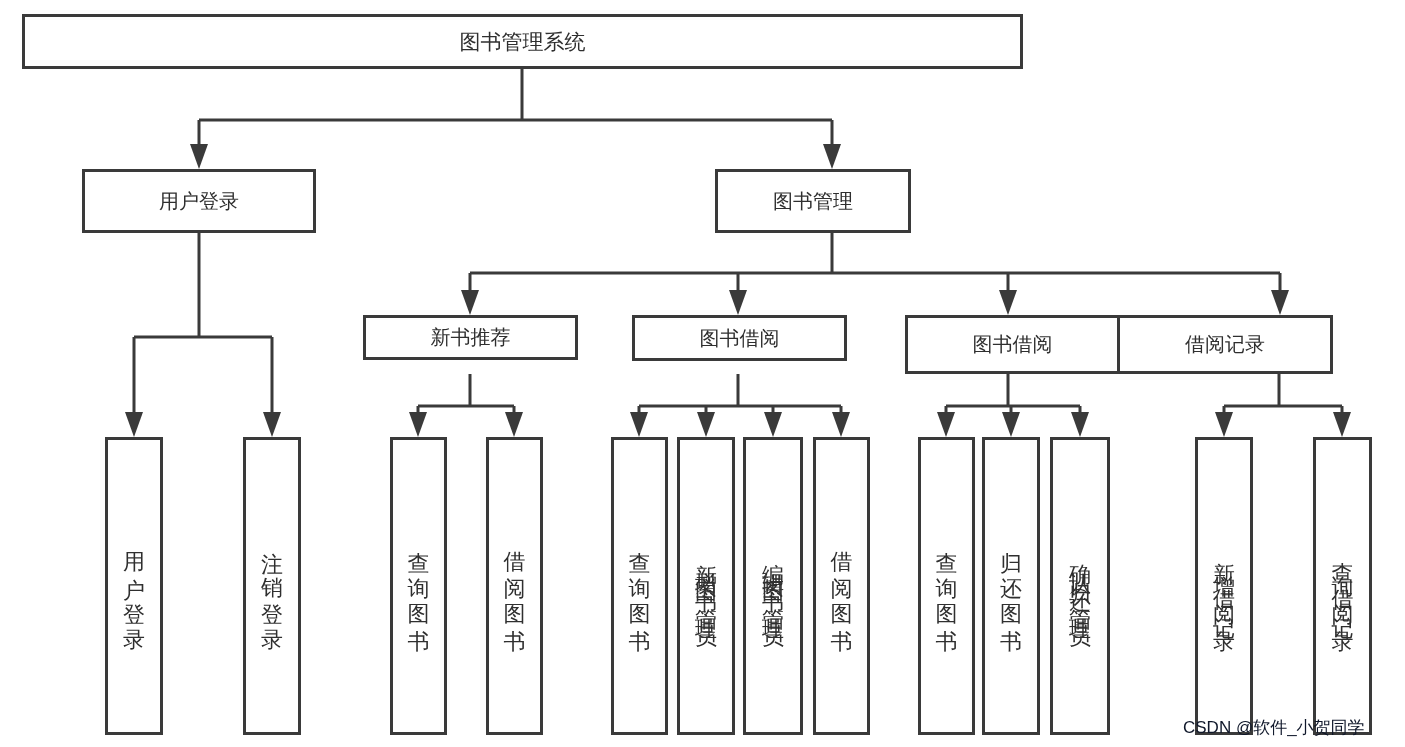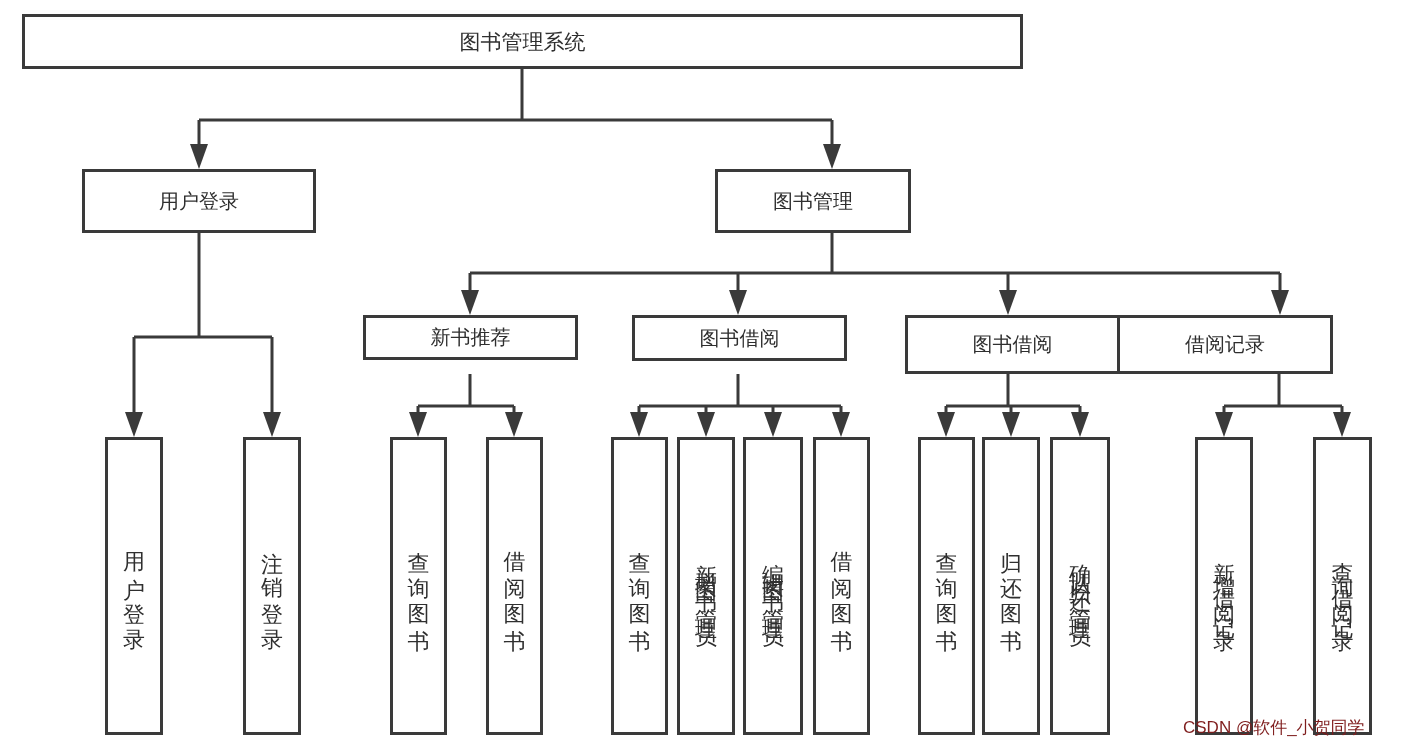--- a/index.html
+++ b/index.html
@@ -34,21 +34,21 @@
   }
   .loose .vtext { letter-spacing: 26px; }
   .mid   .vtext { letter-spacing: 14px; }
   .tight .vtext { letter-spacing: 9px; }
   .watermark {
     position: absolute;
     left: 1183px;
     top: 716px;
     width: 220px;
     font-size: 17px;
-    color: #7f1d1d;
+    color: #0f172a;
     white-space: nowrap;
     text-align: left;
   }
 </style>
 </head>
 <body>
 
 <div id="canvas">
 
   <svg id="wires" width="1405" height="747" viewBox="0 0 1405 747">

